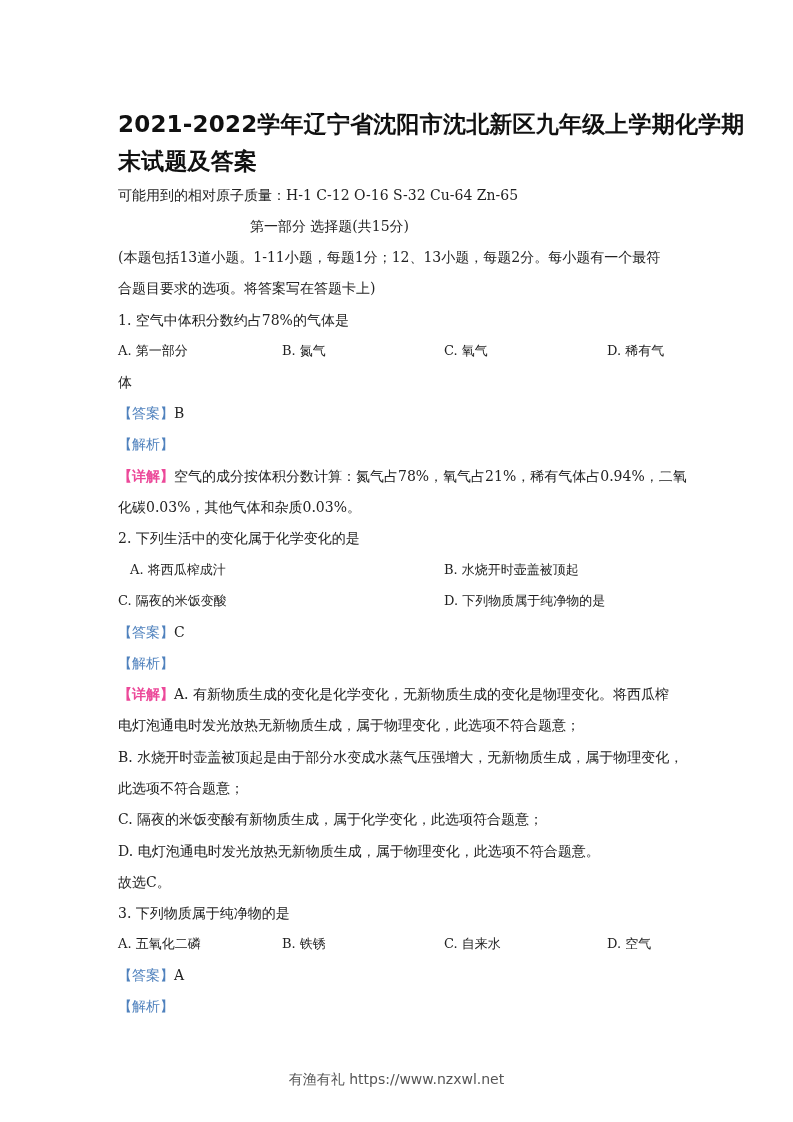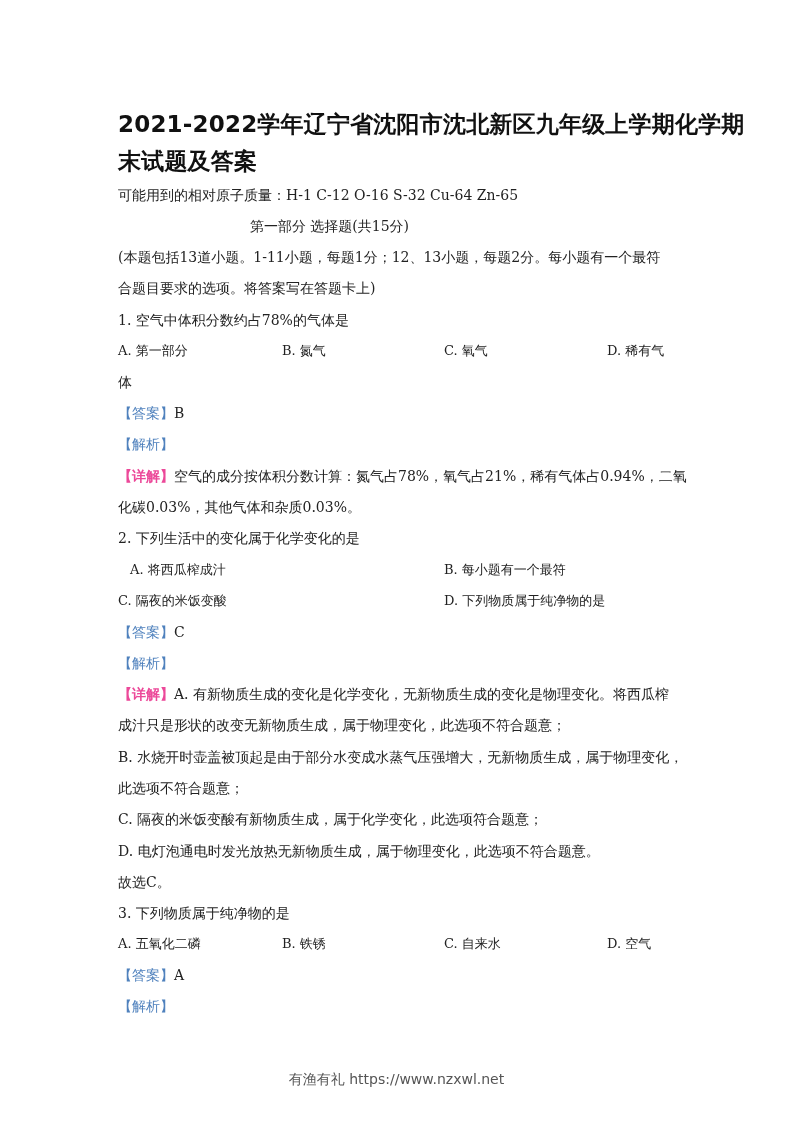--- a/index.html
+++ b/index.html
@@ -88,34 +88,34 @@
 <div class="line" style="top:436px;">
   <span class="tag-blue">【解析】</span>
 </div>
 <div class="line" style="top:468px;">
   <span class="tag-bold">【详解】</span><span>空气的成分按体积分数计算：氮气占78%，氧气占21%，稀有气体占0.94%，二氧</span>
 </div>
 <div class="line" style="top:499px;">化碳0.03%，其他气体和杂质0.03%。</div>
 
 <div class="line" style="top:530px;">2. 下列生活中的变化属于化学变化的是</div>
 <div class="opt" style="left:130px; top:562px;text-align:right;">A. 将西瓜榨成汁</div>
-<div class="opt" style="left:444px; top:562px;">B. 每小题有一个最符</div>
+<div class="opt" style="left:444px; top:562px;">B. 水烧开时壶盖被顶起</div>
 <div class="opt" style="left:118px; top:593px;">C. 隔夜的米饭变酸</div>
 <div class="opt" style="left:444px; top:593px;">D. 下列物质属于纯净物的是</div>
 
 <div class="line" style="top:624px;">
   <span class="tag-blue">【答案】</span><span>C</span>
 </div>
 <div class="line" style="top:655px;">
   <span class="tag-blue">【解析】</span>
 </div>
 <div class="line" style="top:686px;">
   <span class="tag-bold">【详解】</span><span>A. 有新物质生成的变化是化学变化，无新物质生成的变化是物理变化。将西瓜榨</span>
 </div>
-<div class="line" style="top:717px;">成汁只是形状的改变无新物质生成，属于物理变化，此选项不符合题意；</div>
+<div class="line" style="top:717px;">电灯泡通电时发光放热无新物质生成，属于物理变化，此选项不符合题意；</div>
 <div class="line" style="top:749px;">B. 水烧开时壶盖被顶起是由于部分水变成水蒸气压强增大，无新物质生成，属于物理变化，</div>
 <div class="line" style="top:780px;">此选项不符合题意；</div>
 <div class="line" style="top:811px;">C. 隔夜的米饭变酸有新物质生成，属于化学变化，此选项符合题意；</div>
 <div class="line" style="top:843px;">D. 电灯泡通电时发光放热无新物质生成，属于物理变化，此选项不符合题意。</div>
 <div class="line" style="top:874px;">故选C。</div>
 
 <div class="line" style="top:905px;">3. 下列物质属于纯净物的是</div>
 <div class="opt" style="left:118px; top:936px;">A. 五氧化二磷</div>
 <div class="opt" style="left:282px; top:936px;">B. 铁锈</div>
 <div class="opt" style="left:444px; top:936px;">C. 自来水</div>

